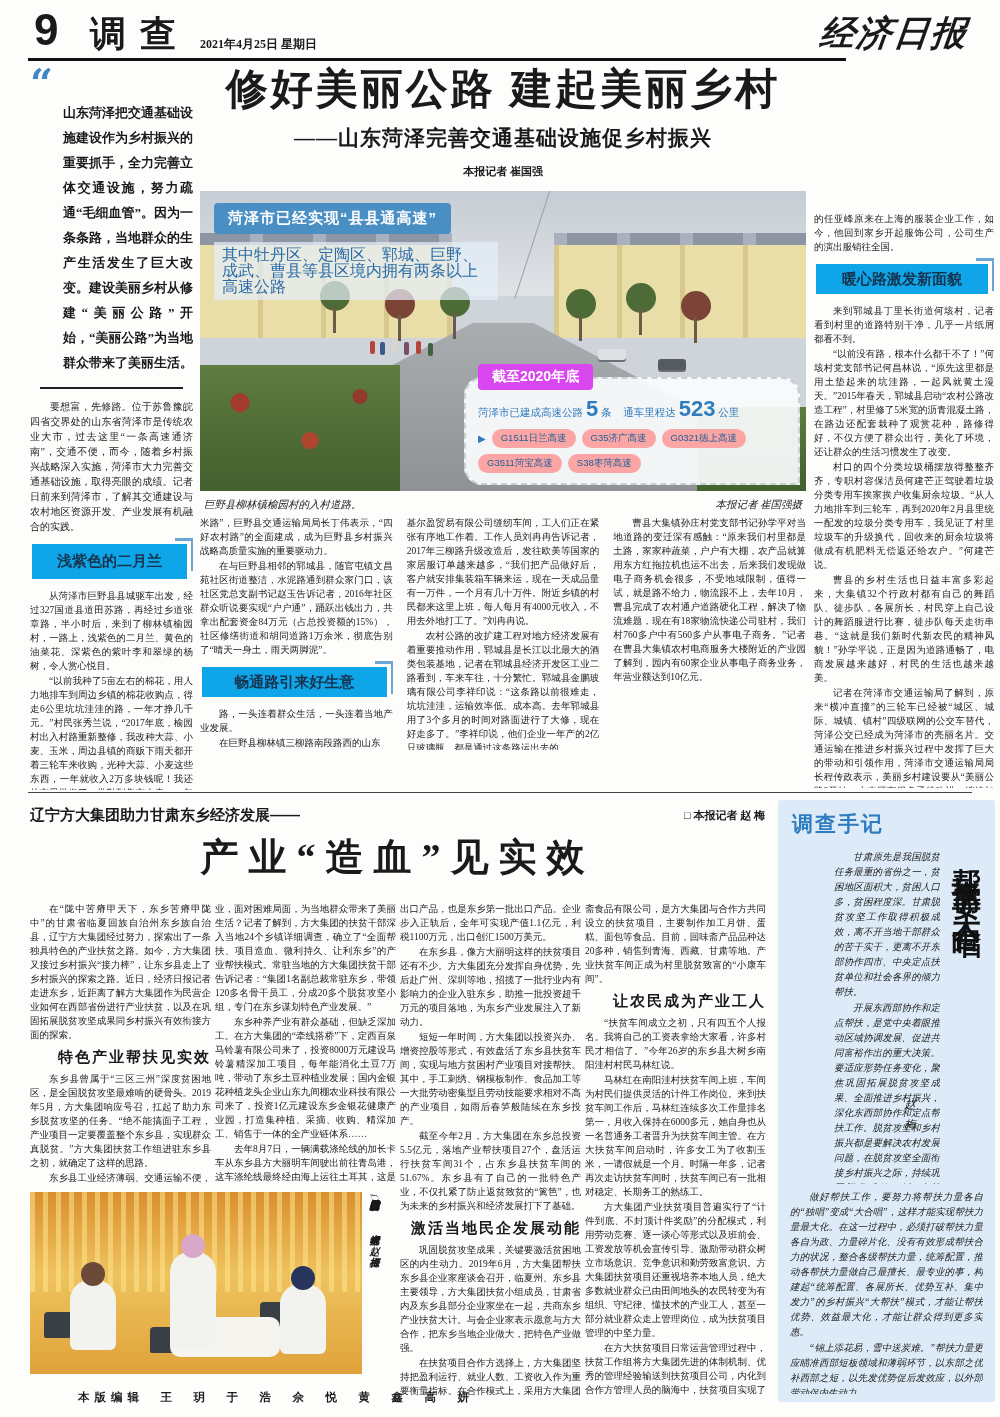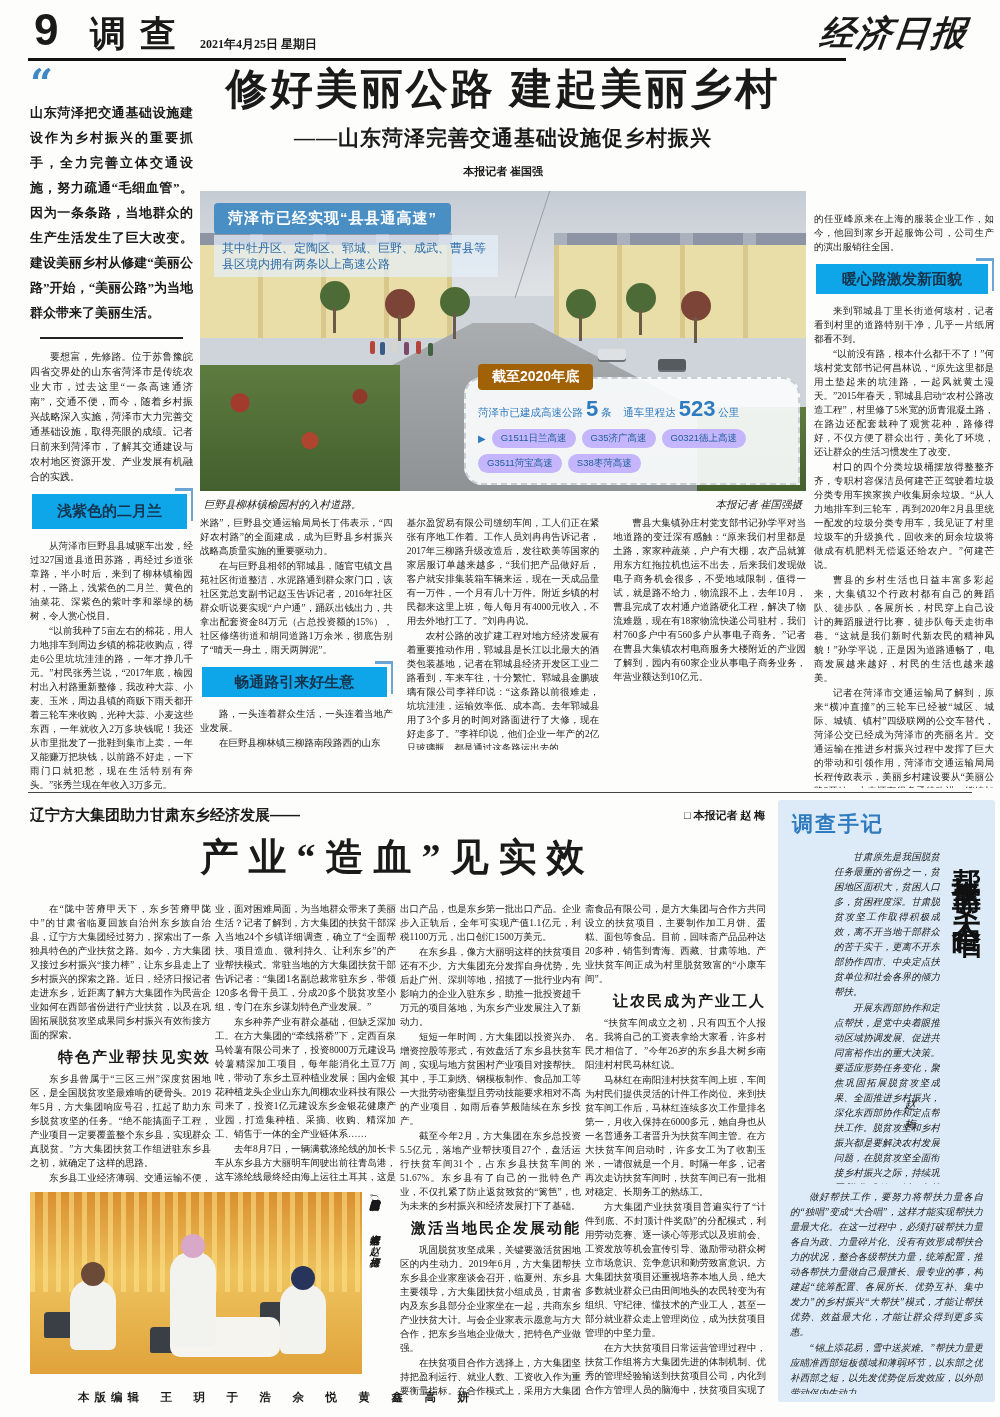--- a/index.html
+++ b/index.html
@@ -21,21 +21,21 @@
   .bodytxt{font-size:9.5px;line-height:14px;}
   .secbox{position:relative;background:#0ea5e9;color:#16344d;text-align:center;
           font-family:"Liberation Sans","DejaVu Sans",sans-serif;font-weight:bold;
           font-size:15px;padding:8px 0;margin:10px 6px 10px 2px;}
   .secbox::after{content:"";position:absolute;right:-7px;top:-6px;width:16px;height:30px;
           border-top:3px solid #6aa5d4;border-right:3px solid #6aa5d4;}
   .sechead2{font-size:15px;font-weight:bold;text-align:right;margin:8px 0;letter-spacing:2px;}
   
   .rail{position:absolute;left:30px;top:68px;width:163px;height:722px;overflow:hidden;}
   .qmark{color:#3f87c5;font-size:40px;font-weight:bold;line-height:30px;font-family:"DejaVu Serif",serif;}
-  .quote{font-size:13px;line-height:25px;font-weight:bold;text-align:justify;margin-top:2px;}
+  .quote{font-size:13px;line-height:25px;font-weight:bold;text-align:justify;margin-top:2px;margin-left:33px;}
   .raildiv{border-top:2px solid #222;margin:12px 10px 10px 10px;}
   .intro{font-size:10px;line-height:15px;text-align:justify;}
   
   .cen{position:absolute;left:200px;top:64px;width:606px;}
   .h1{font-family:"Liberation Sans","DejaVu Sans",sans-serif;font-weight:900;font-size:42px;
       letter-spacing:3px;text-align:center;line-height:50px;}
   .h2{font-size:21px;font-weight:bold;text-align:center;margin-top:10px;letter-spacing:1px;}
   .byline1{font-size:11px;text-align:center;margin-top:12px;font-weight:bold;}
   
   .photo1{position:relative;margin-top:12px;height:300px;overflow:hidden;background:#cfd4da;}
@@ -58,31 +58,31 @@
                      linear-gradient(#5e7b40,#43602e);}
   .p1hedgeR{position:absolute;right:0;bottom:0;width:18%;height:28%;background:linear-gradient(#5e7b40,#43602e);}
   .tree{position:absolute;width:30px;height:30px;border-radius:50%;background:#4c6b36;}
   .tree::after{content:"";position:absolute;left:13px;top:26px;width:3px;height:26px;background:#6b5a46;}
   .tree.red{background:#7c4436;}
   .car{position:absolute;width:28px;height:11px;border-radius:3px;background:#dde1e4;box-shadow:0 2px 0 #6e7276;}
   .crowd span{position:absolute;width:5px;height:13px;border-radius:2px;}
   .ov-badge{position:absolute;left:14px;top:12px;background:#4a8fc4;color:#fff;
             font-family:"Liberation Sans","DejaVu Sans",sans-serif;font-weight:bold;font-size:15px;
             padding:6px 14px;border-radius:4px;letter-spacing:1px;}
-  .ov-sub{position:absolute;left:14px;top:44px;width:268px;color:#2c6ca8;font-size:12px;line-height:16px;
+  .ov-sub{position:absolute;left:14px;top:51px;width:268px;color:#2c6ca8;font-size:16px;line-height:16px;
           background:rgba(228,239,248,0.72);padding:5px 8px;font-family:"Liberation Sans",sans-serif;}
   .stats{position:absolute;right:6px;bottom:6px;width:308px;background:rgba(250,252,253,0.93);
          border:2px dashed #c7ced4;border-radius:18px 18px 0 18px;padding:12px 12px 10px 12px;
          font-family:"Liberation Sans","DejaVu Sans",sans-serif;}
-  .cutbadge{position:absolute;top:-15px;left:12px;background:#a16207;color:#fff;font-weight:bold;
+  .cutbadge{position:absolute;top:-15px;left:12px;background:#d946ef;color:#fff;font-weight:bold;
             font-size:14px;padding:4px 14px;border-radius:4px;}
   .statline{color:#2f7bbf;font-size:10.5px;margin-top:8px;white-space:nowrap;}
   .bignum{font-size:22px;font-weight:bold;line-height:20px;}
   .pills{display:flex;flex-wrap:wrap;gap:6px;margin-top:9px;align-items:center;}
-  .pill{background:#c4b5fd;color:#1f6099;font-size:9.5px;padding:3px 9px;border-radius:10px;white-space:nowrap;}
+  .pill{background:#fca5a5;color:#1f6099;font-size:9.5px;padding:3px 9px;border-radius:10px;white-space:nowrap;}
   .parrow{color:#2f7bbf;font-size:10px;}
   .capline{display:flex;justify-content:space-between;font-size:10.5px;font-style:italic;
            padding:7px 4px 2px 4px;}
   .cols3{display:flex;gap:14px;margin-top:2px;height:234px;overflow:hidden;}
   .cols3 .c{flex:1;overflow:hidden;}
   .rcol{position:absolute;left:814px;top:212px;width:180px;height:576px;overflow:hidden;}
   .artdiv{position:absolute;left:28px;top:792px;width:944px;border-top:1px solid #444;}
   
   .a2kicker{position:absolute;left:30px;top:806px;font-family:"Liberation Sans","DejaVu Sans",sans-serif;
             font-weight:bold;font-size:15px;}

